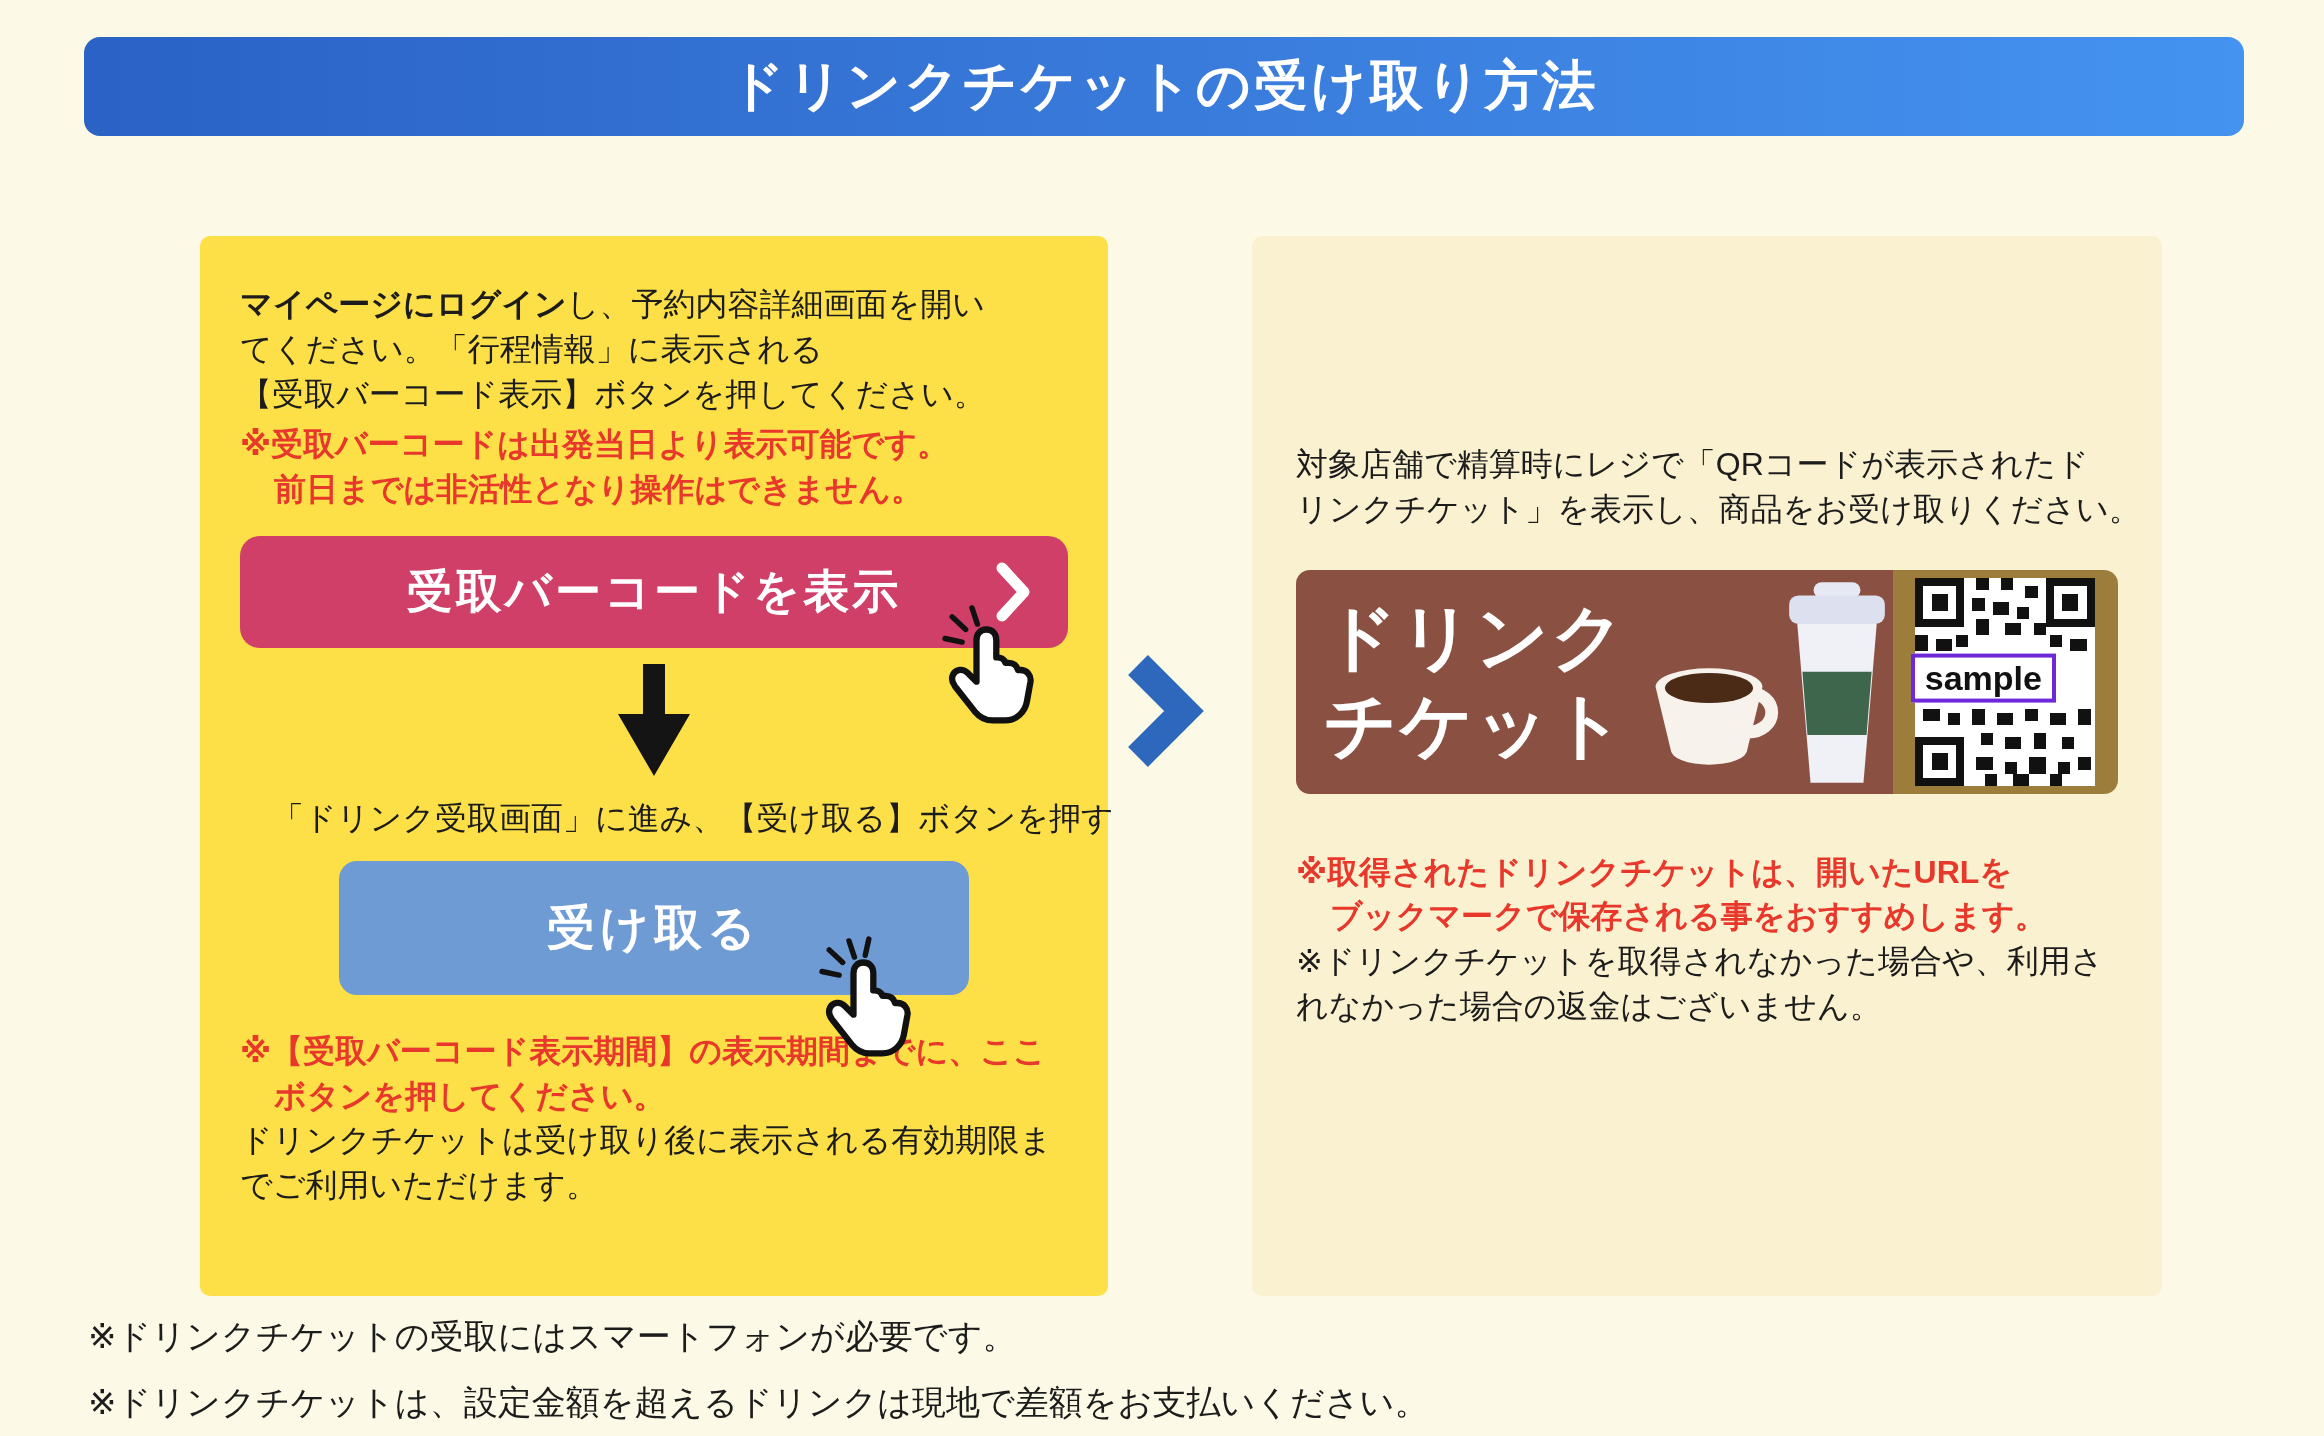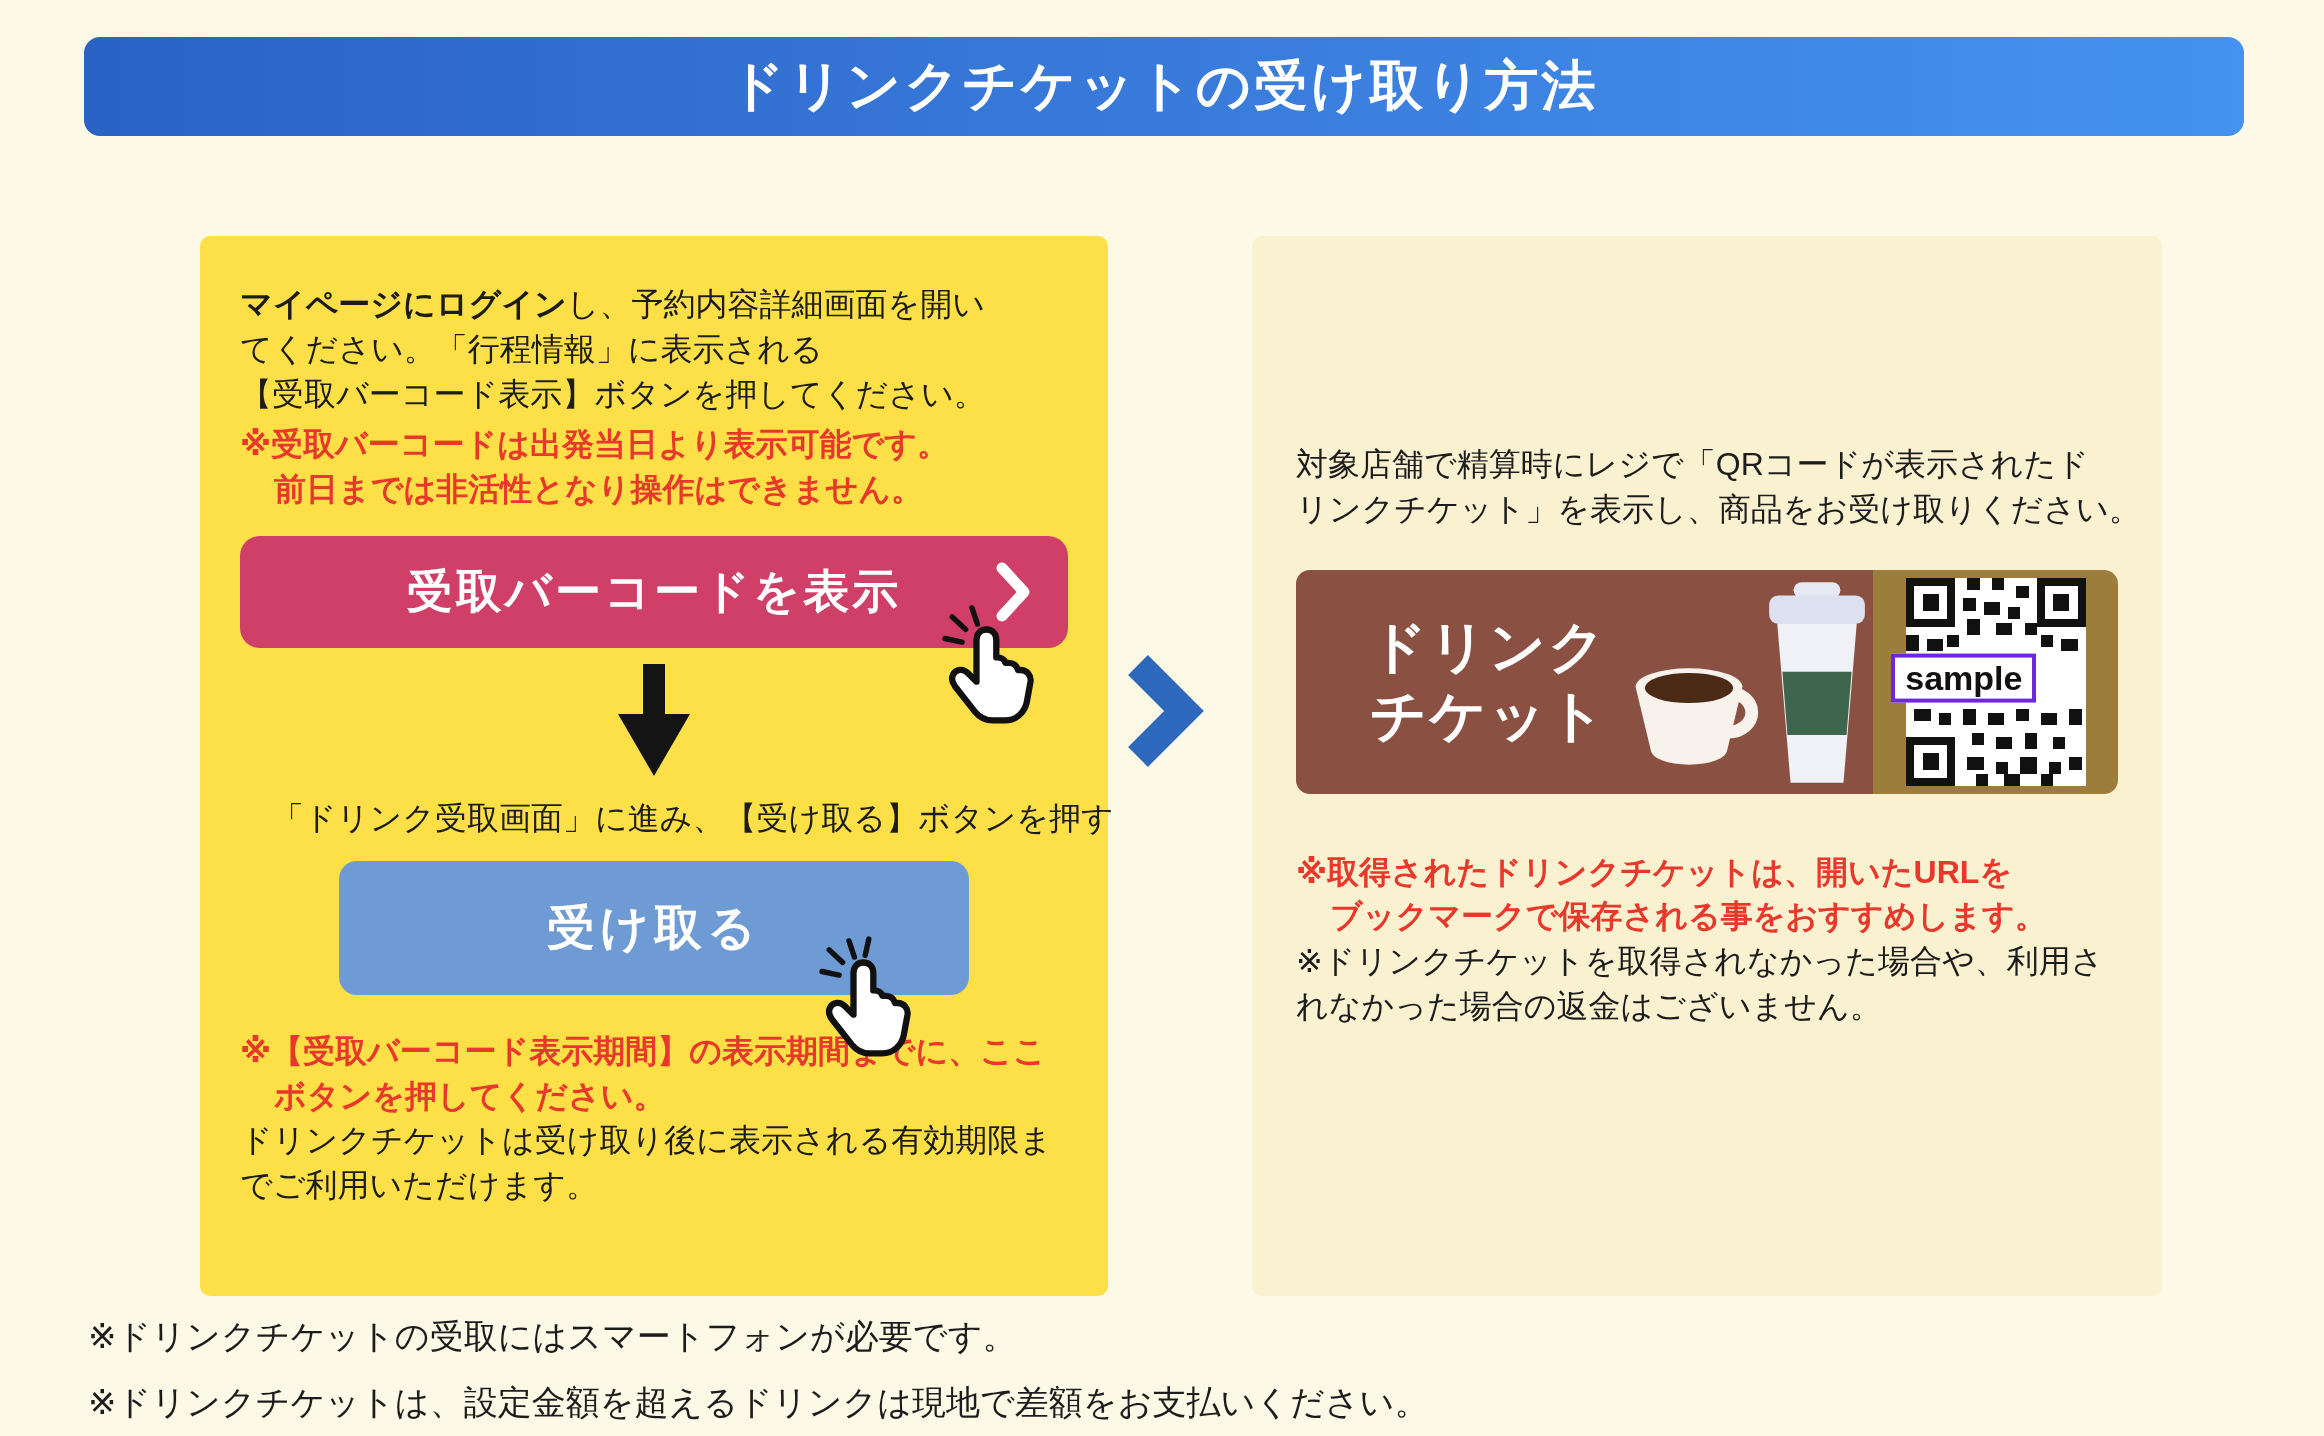--- a/index.html
+++ b/index.html
@@ -58,21 +58,21 @@
   .right-intro { margin-top:160px; }
 
   .ticket-banner {
     margin-top:38px; width:822px; height:224px; border-radius:14px;
     display:flex; overflow:hidden;
   }
   .ticket-left {
     flex:1; background:#8a5142; position:relative;
     display:flex; align-items:center; padding-left:28px;
   }
-  .ticket-title { color:#fff; font-weight:bold; font-size:56px; line-height:1.22; letter-spacing:2px; white-space:nowrap;margin-left:46px; }
+  .ticket-title { color:#fff; font-weight:bold; font-size:72px; line-height:1.22; letter-spacing:2px; white-space:nowrap; }
   .mug-wrap { align-self:flex-end; margin:0 0 16px 12px; }
   .cup-wrap { align-self:center; margin-left:2px; margin-top:8px; }
   .ticket-right {
     width:250px; background:#9d7d3c;
     display:flex; align-items:center; justify-content:center; position:relative;
   }
   .sample-box {
     position:absolute; left:18px; top:50%; transform:translateY(-58%);
     background:#ffffff; border:4px solid #6d28d9; color:#111;
     font-size:34px; font-weight:bold; padding:1px 10px; white-space:nowrap;

